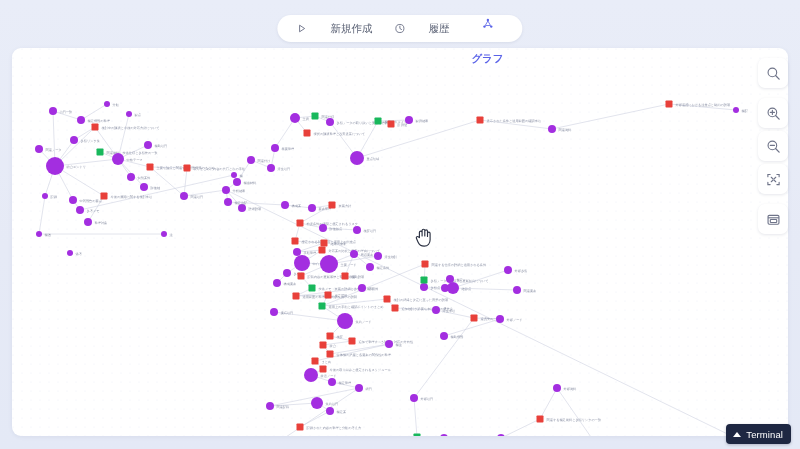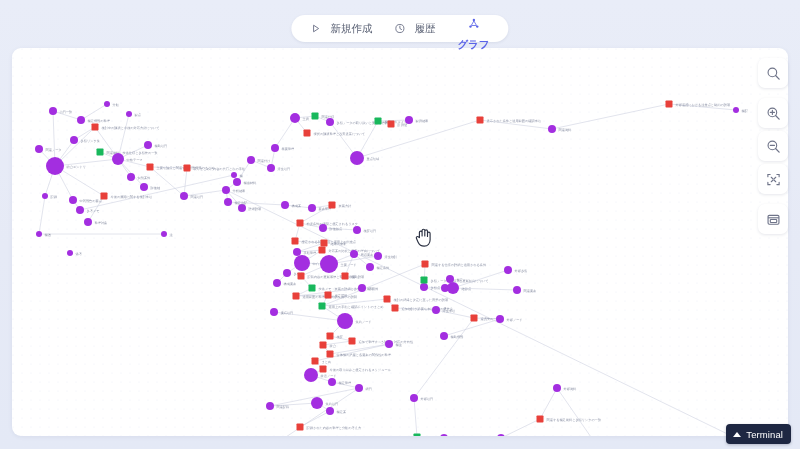--- a/index.html
+++ b/index.html
@@ -22,21 +22,21 @@
     top: 15px;
     height: 27px;
     display: flex; align-items: center;
     background: #ffffff;
     border-radius: 14px;
     padding: 0 8px;
     box-shadow: 0 1px 3px rgba(60,70,110,.10);
     z-index: 40;
   }
   .tab {
-    display: flex; align-items: center; gap: 9px;
+    display: flex; align-items: center; gap: 23px;
     height: 21px;
     padding: 0 11px;
     border-radius: 11px;
     font-size: 10.5px;
     color: #5b6275;
     white-space: nowrap;
     cursor: pointer;
     user-select: none;
   }
   .tab.active { color: #5a63e8; font-weight: 600; flex-direction: column; }

